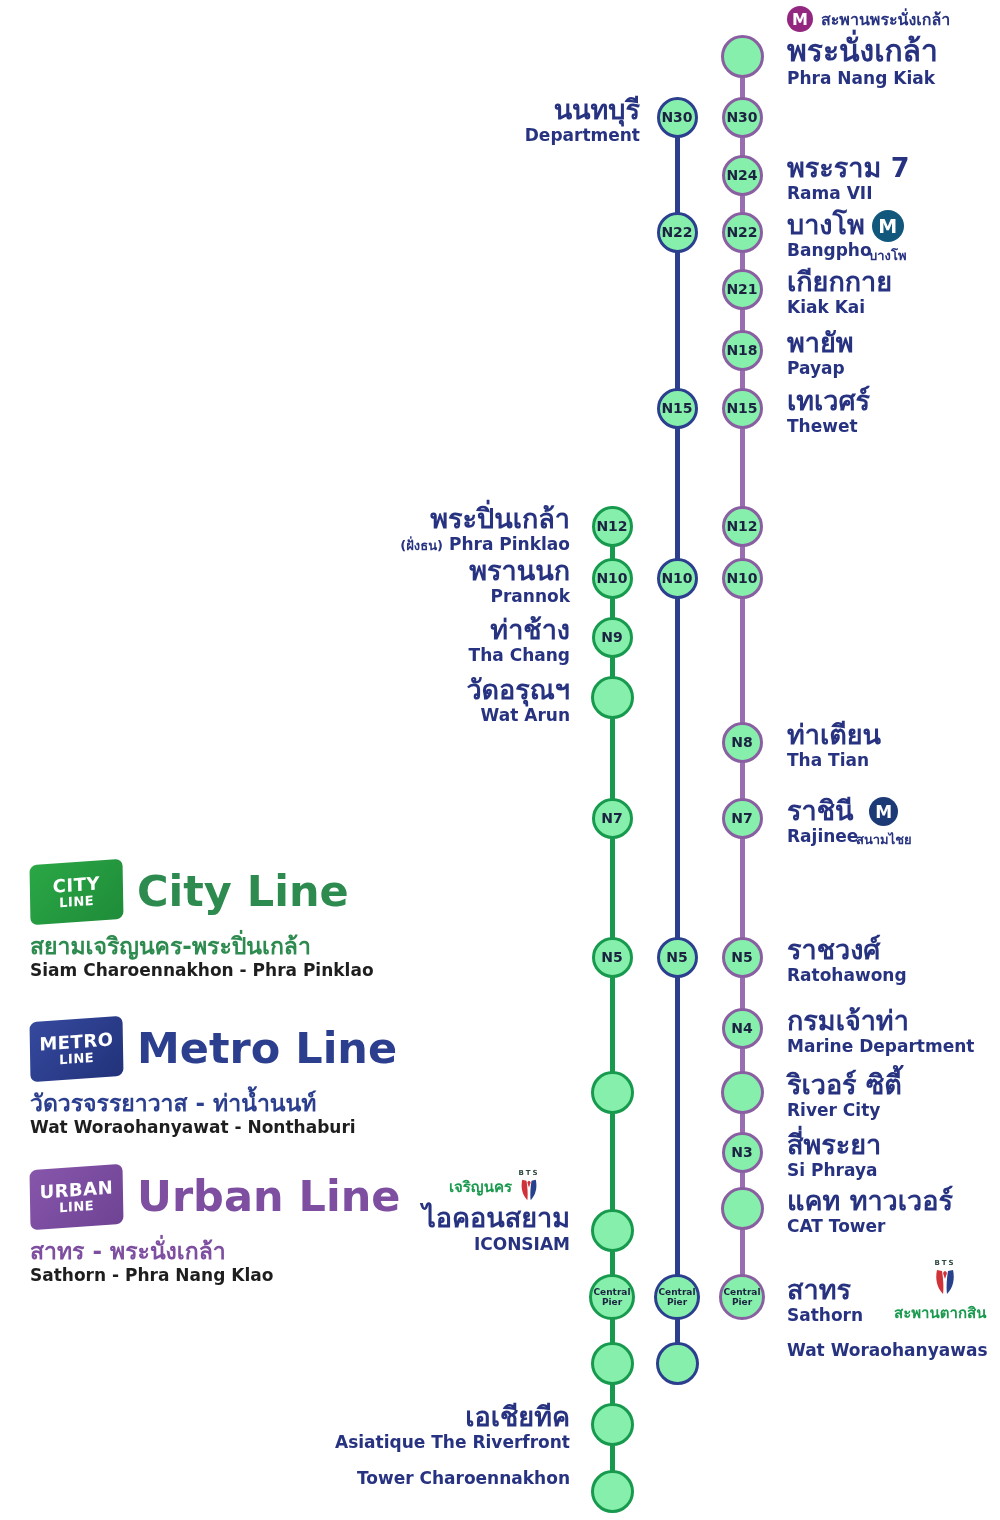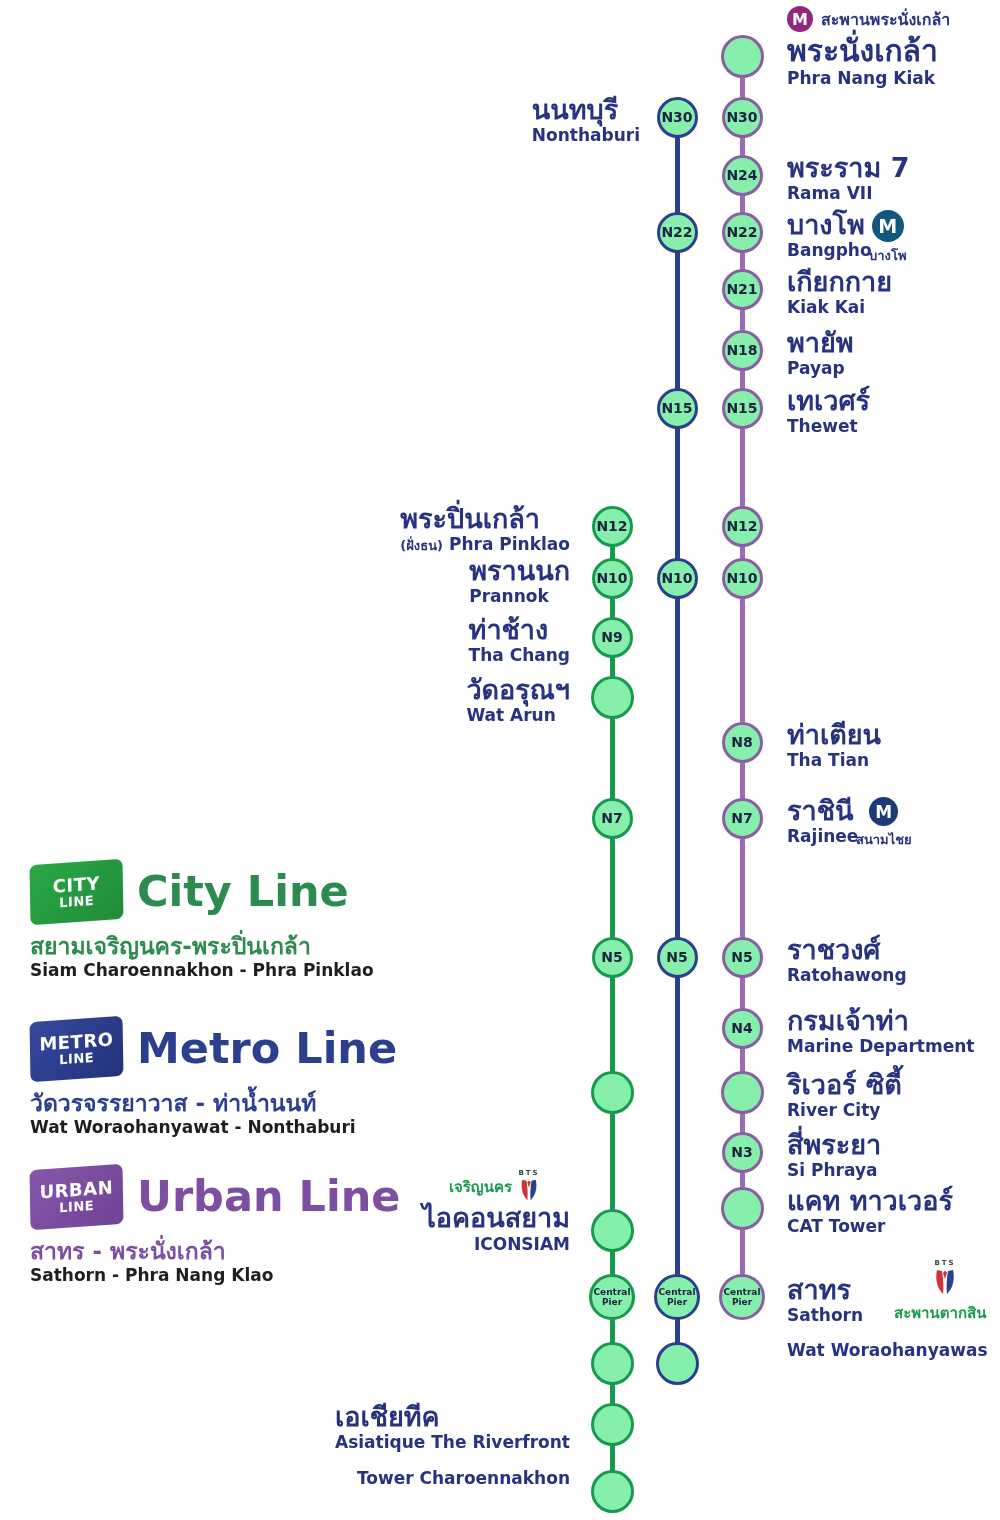--- a/index.html
+++ b/index.html
@@ -10,21 +10,21 @@
   .track{position:absolute;width:5px;border-radius:3px;}
   .st-circle{
     position:absolute;background:#86efac;border-radius:50%;box-sizing:border-box;
     display:flex;align-items:center;justify-content:center;text-align:center;
     font-weight:bold;color:#1c2340;
   }
   .st-label{position:absolute;font-weight:bold;color:#273380;white-space:nowrap;}
   .st-label .thai{font-size:27px;line-height:31px;}
   .st-label .eng{font-size:17px;line-height:20px;}
   .st-label .pref{font-size:13px;margin-right:6px;}
-  .st-label.left{}
+  .st-label.left{text-align:right;}
   .m-badge{
     border-radius:50%;display:flex;align-items:center;justify-content:center;
     color:#fff;font-weight:bold;
   }
   .icon-cluster{position:absolute;display:flex;align-items:center;gap:8px;}
   .icon-col{position:absolute;display:flex;flex-direction:column;align-items:center;gap:3px;}
   .small-thai{font-size:13px;font-weight:bold;color:#273380;white-space:nowrap;}
   
   .legend-block{position:absolute;left:30px;width:430px;}
   .flag{
@@ -52,21 +52,21 @@
       <div class="track" style="left: 739.5px; top: 56px; height: 1241px; background: rgb(154, 108, 177);"></div>
       <div class="st-circle" style="left: 720.5px; top: 34.5px; width: 43px; height: 43px; border: 3px solid rgb(138, 95, 162); font-size: 14px;"></div>
       <div class="st-label" style="top: 34px; left: 787px;">
         <div class="thai" style="font-size: 30px; line-height: 34px;">พระนั่งเกล้า</div>
         <div class="eng">Phra Nang Kiak</div>
       </div>
       <div class="st-circle" style="left: 656.5px; top: 96.5px; width: 41px; height: 41px; border: 3px solid rgb(44, 63, 142); font-size: 14px;">N30</div>
       <div class="st-circle" style="left: 721.5px; top: 96.5px; width: 41px; height: 41px; border: 3px solid rgb(138, 95, 162); font-size: 14px;">N30</div>
       <div class="st-label left" style="top: 94px; right: 360px;">
         <div class="thai">นนทบุรี</div>
-        <div class="eng">Nonthaburi</div>
+        <div class="eng">Department</div>
       </div>
       <div class="st-circle" style="left: 721.5px; top: 154.5px; width: 41px; height: 41px; border: 3px solid rgb(138, 95, 162); font-size: 14px;">N24</div>
       <div class="st-label" style="top: 152px; left: 787px;">
         <div class="thai">พระราม 7</div>
         <div class="eng">Rama VII</div>
       </div>
       <div class="st-circle" style="left: 656.5px; top: 211.5px; width: 41px; height: 41px; border: 3px solid rgb(44, 63, 142); font-size: 14px;">N22</div>
       <div class="st-circle" style="left: 721.5px; top: 211.5px; width: 41px; height: 41px; border: 3px solid rgb(138, 95, 162); font-size: 14px;">N22</div>
       <div class="st-label" style="top: 209px; left: 787px;">
         <div class="thai">บางโพ</div>

